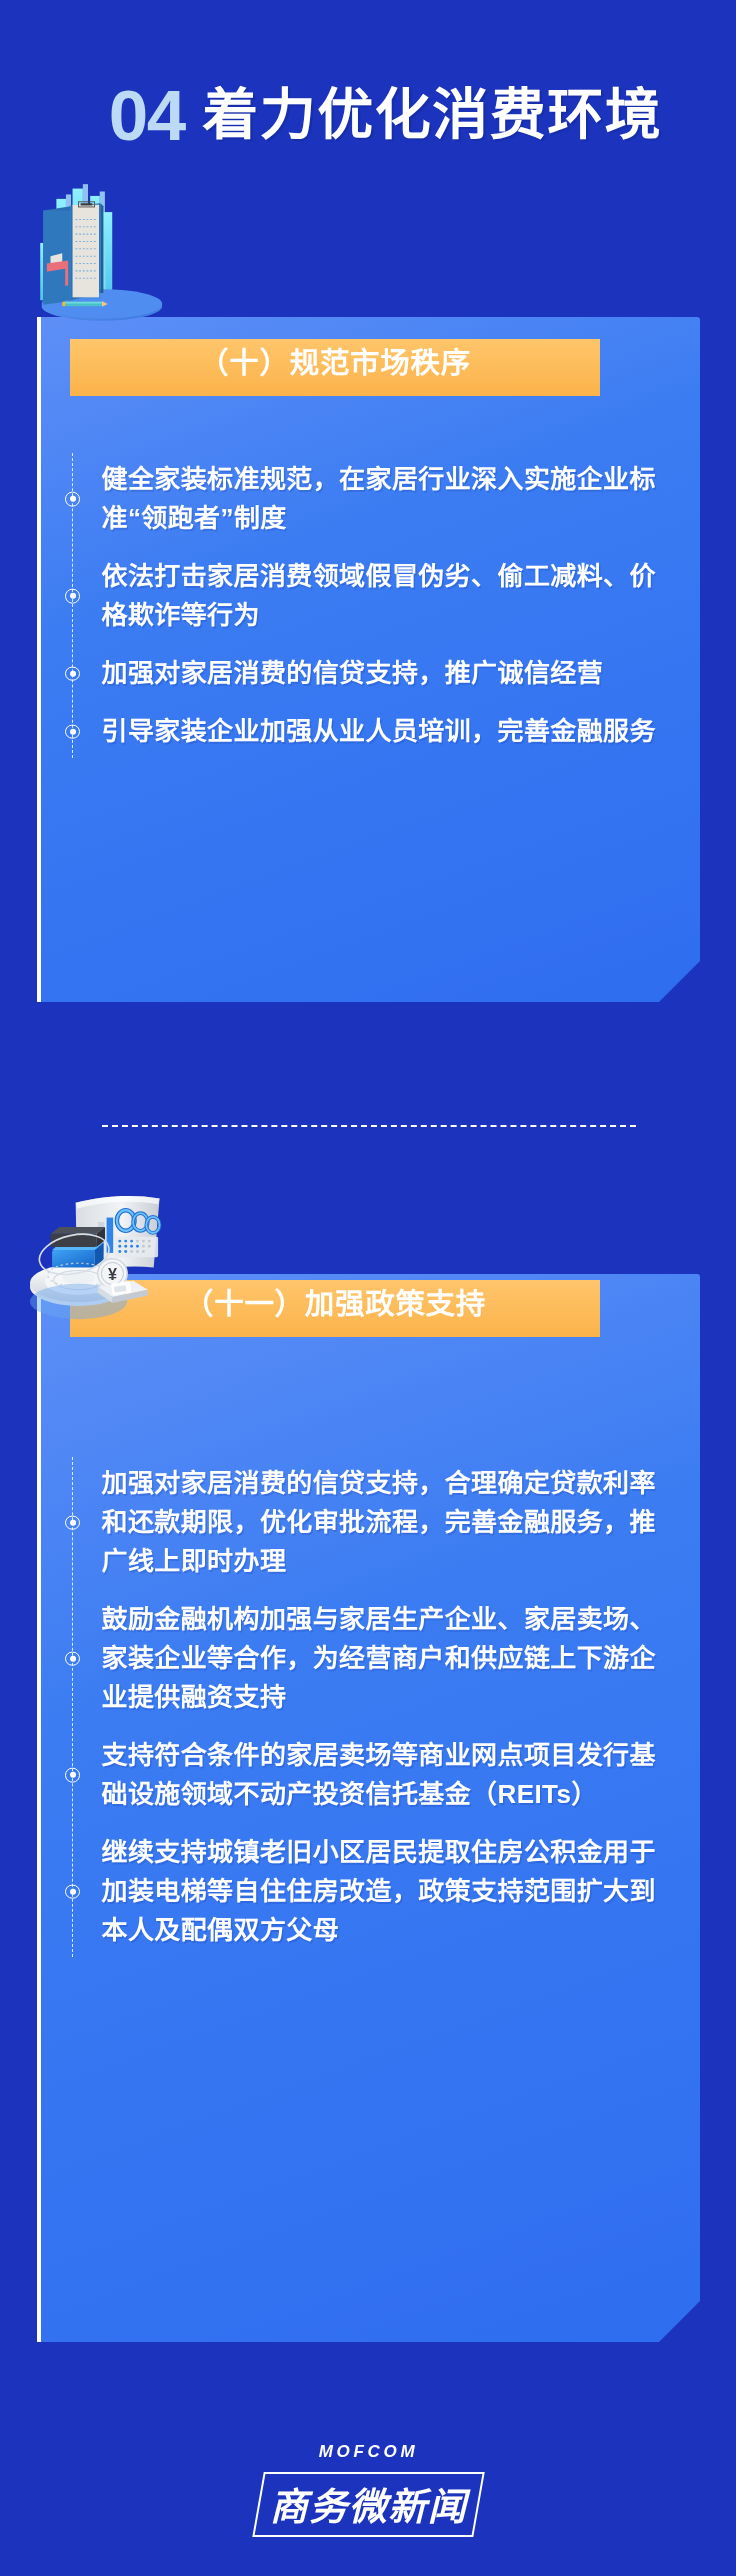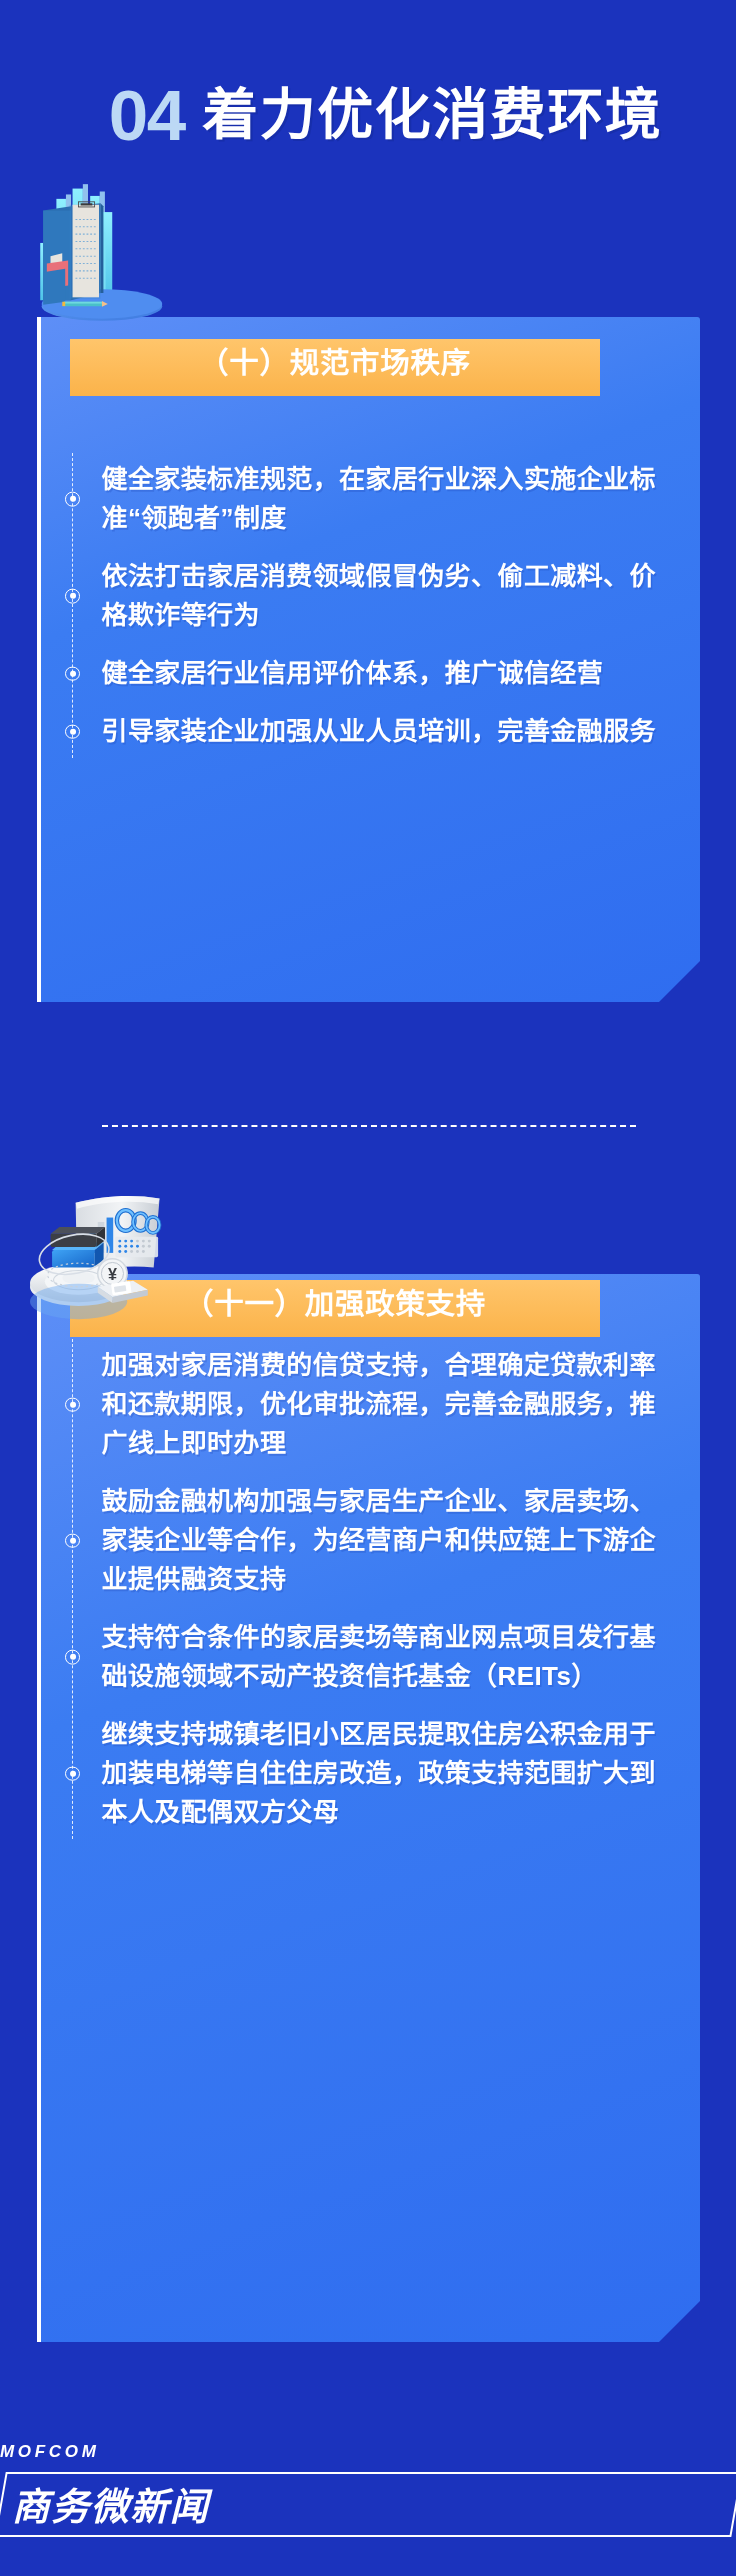--- a/index.html
+++ b/index.html
@@ -98,21 +98,21 @@
   }
 
   
   .bullets {
     position: absolute;
     left: 72px;
     width: 604px;
     z-index: 5;
   }
   .bullets-1 { top: 460px; }
-  .bullets-2 { top: 1346px; }
+  .bullets-2 { top: 1464px; }
 
   .bullet-rail {
     position: absolute;
     left: 0;
     top: -7.4px;
     bottom: -7.4px;
     width: 1.5px;
     border-left: 1.5px dashed rgba(255,255,255,0.85);
   }
 
@@ -187,20 +187,21 @@
   }
 
   
   .footer {
     position: absolute;
     left: 0;
     top: 2442px;
     width: 737px;
     display: flex;
     flex-direction: column;
+    align-items: center;
     gap: 1.5px;
   }
   .footer-en {
     font-size: 17px;
     font-weight: 900;
     font-style: italic;
     letter-spacing: 3.7px;
     color: #ffffff;
     font-family: "Liberation Sans", "DejaVu Sans", sans-serif;
   }
@@ -321,21 +322,21 @@
     <div class="bullet">
       <span class="bullet-dot"></span>
       <div class="bullet-text">健全家装标准规范，在家居行业深入实施企业标准“领跑者”制度</div>
     </div>
     <div class="bullet">
       <span class="bullet-dot"></span>
       <div class="bullet-text">依法打击家居消费领域假冒伪劣、偷工减料、价格欺诈等行为</div>
     </div>
     <div class="bullet">
       <span class="bullet-dot"></span>
-      <div class="bullet-text">健全家居行业信用评价体系，推广诚信经营</div>
+      <div class="bullet-text">加强对家居消费的信贷支持，推广诚信经营</div>
     </div>
     <div class="bullet">
       <span class="bullet-dot"></span>
       <div class="bullet-text">引导家装企业加强从业人员培训，完善金融服务</div>
     </div>
   </div>
 
   <div class="divider"></div>
 
   <div class="card card-2">

